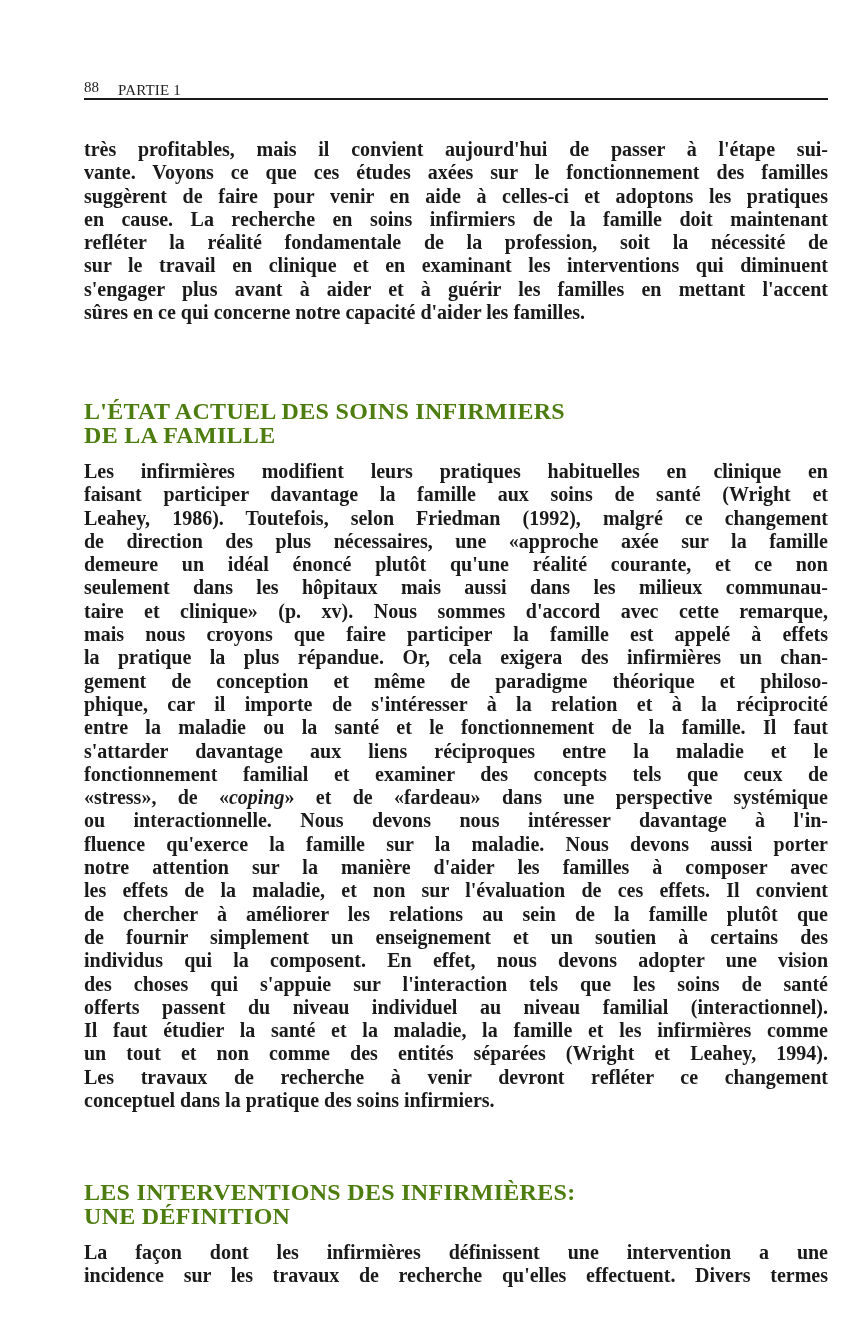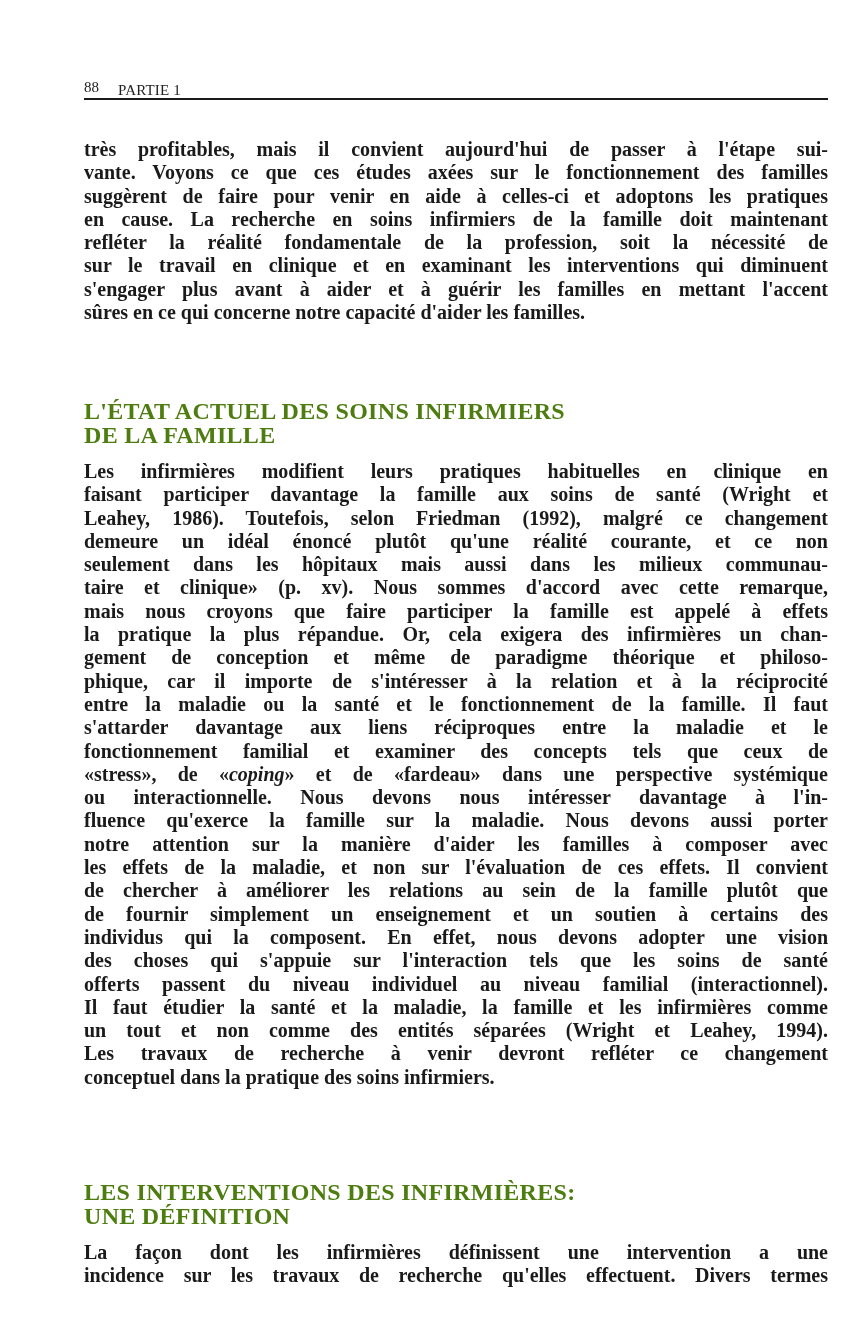--- a/index.html
+++ b/index.html
@@ -38,20 +38,21 @@
 
   <div class="block heading" style="top:399px;">
     <span class="line">L'ÉTAT ACTUEL DES SOINS INFIRMIERS</span>
     <span class="line">DE LA FAMILLE</span>
   </div>
 
   <div class="block para" style="top:460px;">
     <span class="line">Les infirmières modifient leurs pratiques habituelles en clinique en</span>
     <span class="line">faisant participer davantage la famille aux soins de santé (Wright et</span>
     <span class="line">Leahey, 1986). Toutefois, selon Friedman (1992), malgré ce changement</span>
+    <span class="line">de direction des plus nécessaires, une «approche axée sur la famille</span>
     <span class="line">demeure un idéal énoncé plutôt qu'une réalité courante, et ce non</span>
     <span class="line">seulement dans les hôpitaux mais aussi dans les milieux communau-</span>
     <span class="line">taire et clinique» (p. xv). Nous sommes d'accord avec cette remarque,</span>
     <span class="line">mais nous croyons que faire participer la famille est appelé à effets</span>
     <span class="line">la pratique la plus répandue. Or, cela exigera des infirmières un chan-</span>
     <span class="line">gement de conception et même de paradigme théorique et philoso-</span>
     <span class="line">phique, car il importe de s'intéresser à la relation et à la réciprocité</span>
     <span class="line">entre la maladie ou la santé et le fonctionnement de la famille. Il faut</span>
     <span class="line">s'attarder davantage aux liens réciproques entre la maladie et le</span>
     <span class="line">fonctionnement familial et examiner des concepts tels que ceux de</span>

